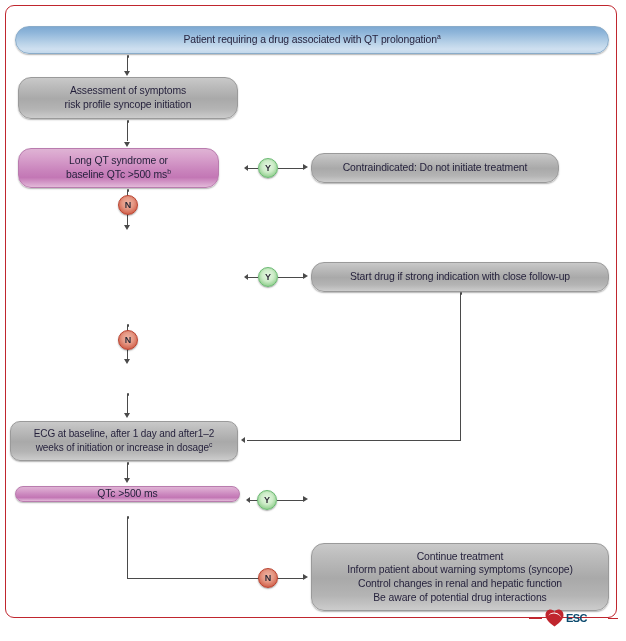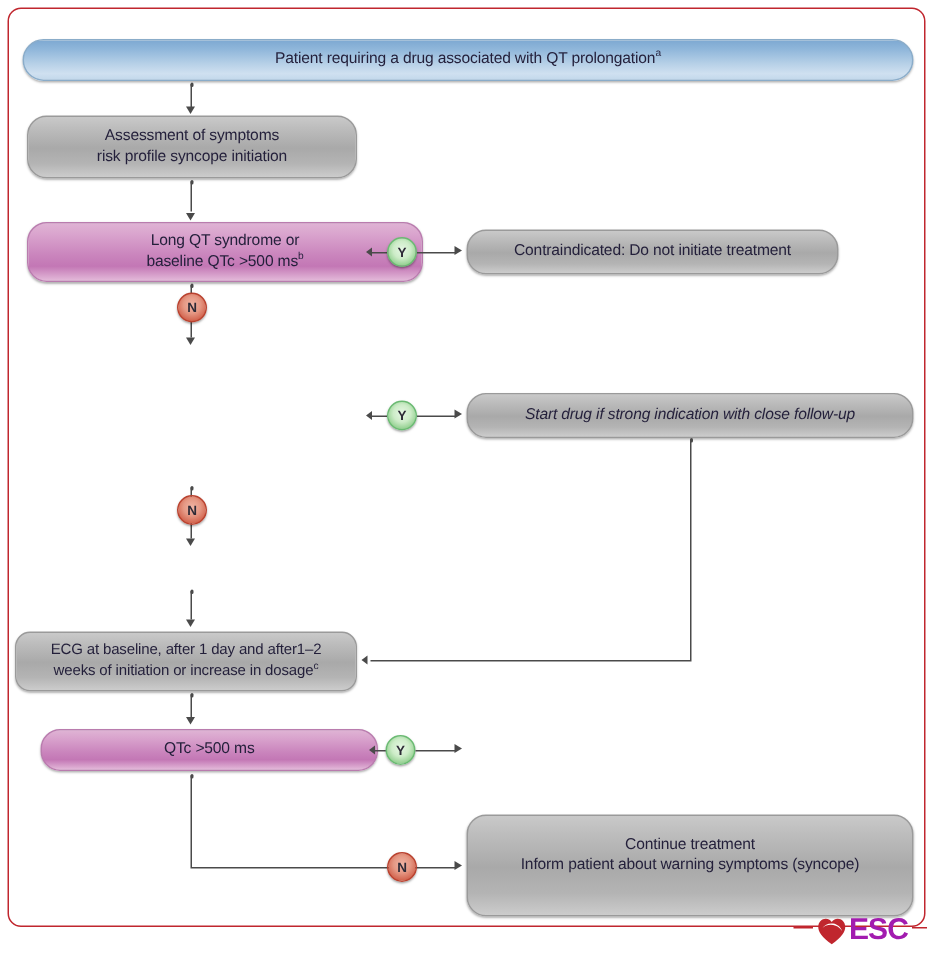--- a/index.html
+++ b/index.html
@@ -130,23 +130,23 @@
   
   .esc-logo {
     position: absolute;
     display: flex;
     align-items: center;
     gap: 2px;
   }
   .esc-heart { width: 19px; height: 18px; display:block; }
   .esc-text {
     font-family: "Liberation Sans", sans-serif;
-    font-size: 20px;
+    font-size: 11px;
     font-weight: bold;
-    color: #a21caf;
+    color: #0c4a6e;
     letter-spacing: -0.6px;
   }
   .esc-rule-l, .esc-rule-r {
     position: absolute;
     height: 1.6px;
     background: #c0262e;
   }
 </style>
 </head>
 <body>
@@ -159,54 +159,55 @@
     <span class="txt"><span>Patient requiring a drug associated with QT prolongation</span><sup>a</sup></span>
   </div>
 
   <div class="node node-gray" style="left:18px; top:77px; width:220px; height:42px;">
     <span class="txt">
       <span>Assessment of symptoms</span><br>
       <span>risk profile syncope initiation</span>
     </span>
   </div>
 
-  <div class="node node-pink" style="left:18px; top:148px; width:264px; height:40px;">
+  <div class="node node-pink" style="left:18px; top:148px; width:201px; height:40px;">
     <span class="txt">
       <span>Long QT syndrome or</span><br>
       <span>baseline QTc &gt;500 ms</span><sup>b</sup>
     </span>
   </div>
 
   <div class="node node-gray" style="left:311px; top:153px; width:248px; height:30px;">
     <span class="txt">Contraindicated: Do not initiate treatment</span>
   </div>
 
 
-  <div class="node node-gray" style="left:311px; top:262px; width:298px; height:30px;font-style:italic;">
+  <div class="node node-gray" style="left:311px; top:262px; width:298px; height:30px;">
     <span class="txt">Start drug if strong indication with close follow-up</span>
   </div>
 
 
   <div class="node node-gray" style="left:10px; top:421px; width:228px; height:40px; font-size:10px;border-radius:10px;">
     <span class="txt">
       <span>ECG at baseline, after 1 day and after1–2</span><br>
       <span>weeks of initiation or increase in dosage</span><sup>c</sup>
     </span>
   </div>
 
-  <div class="node node-pink" style="left:27px; top:486px; width:225px; height:28px;align-items:center;">
+  <div class="node node-pink" style="left:15px; top:486px; width:225px; height:16px;align-items:center;">
     <span class="txt">QTc &gt;500 ms</span>
   </div>
 
 
   <div class="node node-gray" style="left:311px; top:543px; width:298px; height:68px;">
     <span class="txt">
       <span>Continue treatment</span><br>
       <span>Inform patient about warning symptoms (syncope)</span><br>
-      <br>
+      <span>Control changes in renal and hepatic function</span><br>
+      <span>Be aware of potential drug interactions</span>
     </span>
   </div>
 
   <div class="dot" style="left:126.7px; top:55px;"></div>
   <div class="ln ln-v" style="left:127.4px; top:56px; height:16px;"></div>
   <div class="arrow arrow-down" style="left:124.4px; top:71px;"></div>
 
   <div class="dot" style="left:126.7px; top:120px;"></div>
   <div class="ln ln-v" style="left:127.4px; top:121px; height:20px;"></div>
   <div class="arrow arrow-down" style="left:124.4px; top:142px;"></div>

